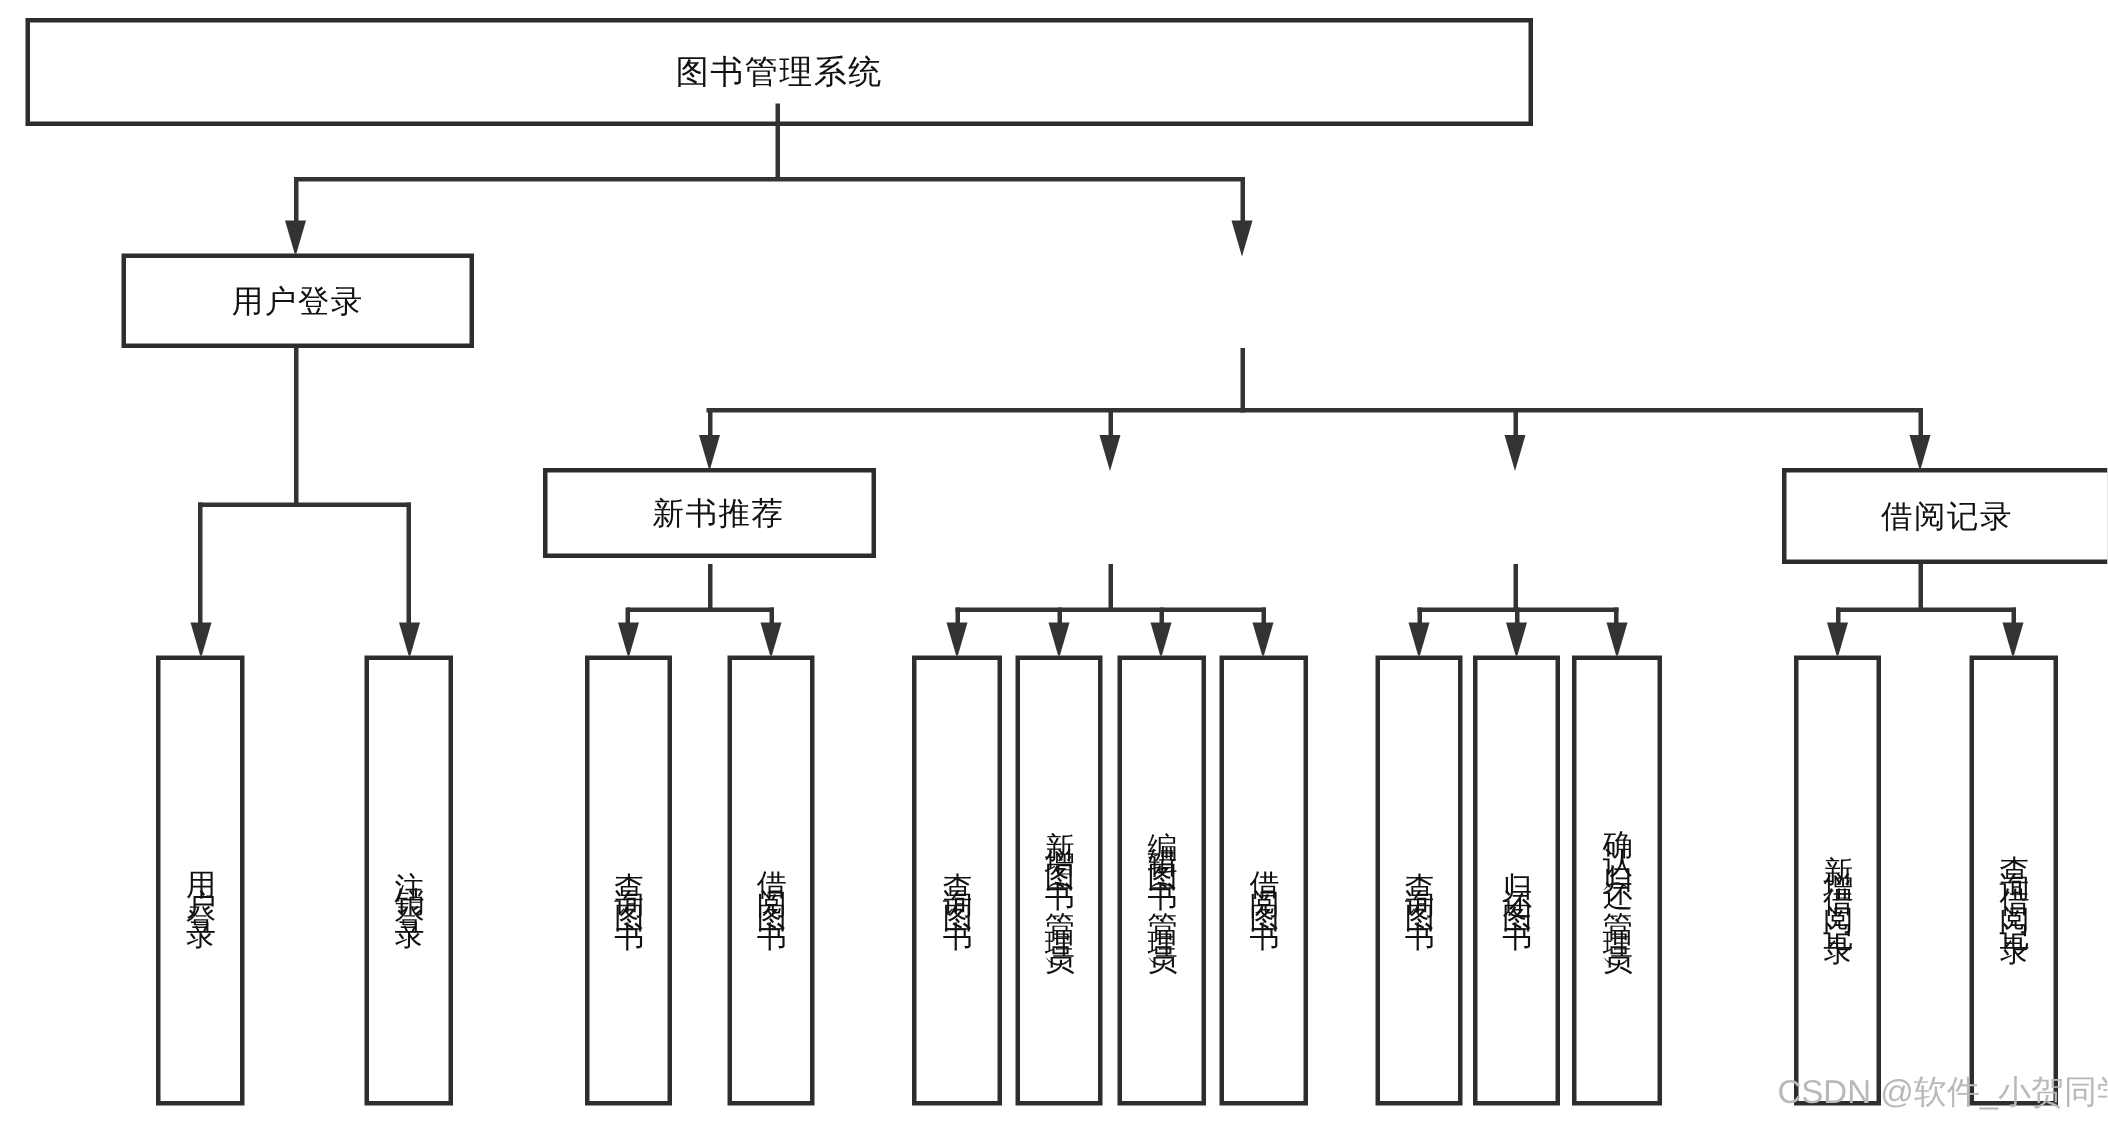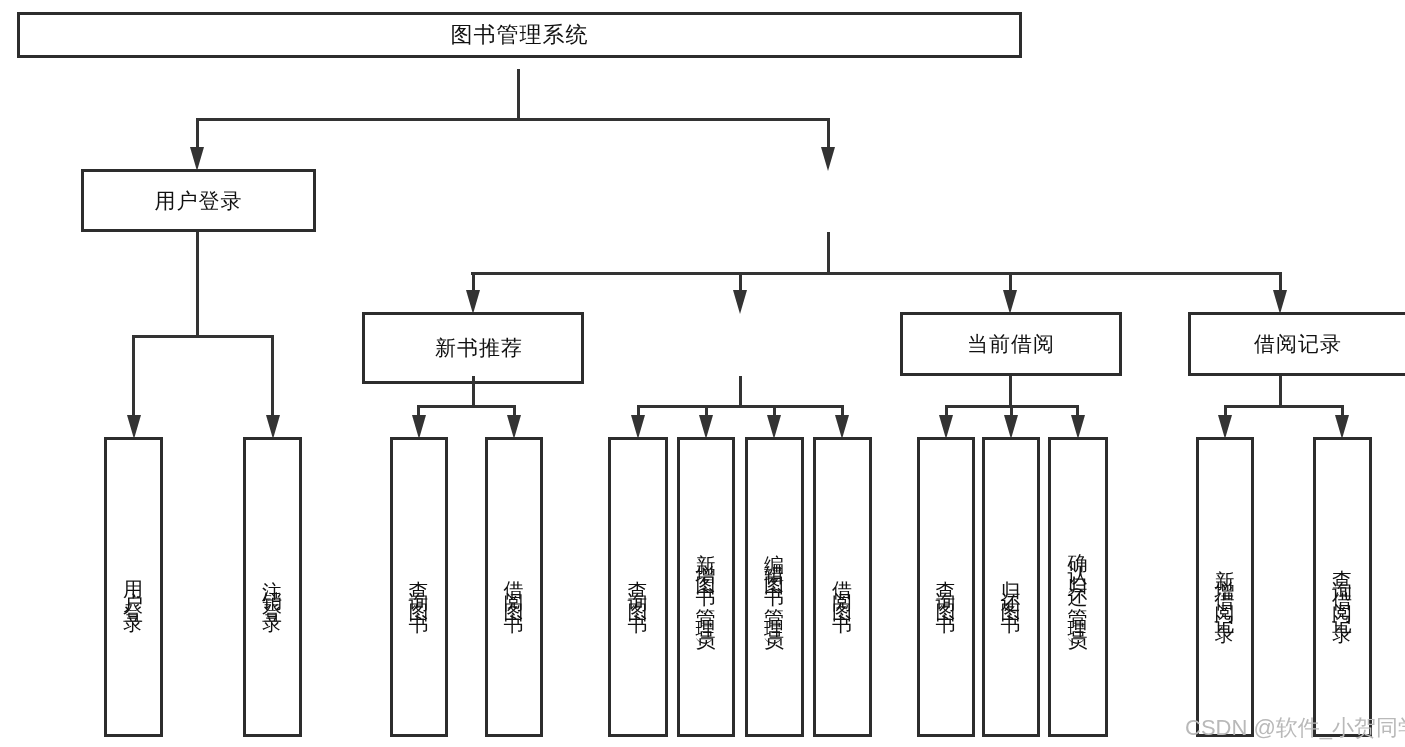--- a/index.html
+++ b/index.html
@@ -44,21 +44,21 @@
   .watermark{
     position:absolute;left:1185px;top:713px;
     font-size:22px;color:var(--wm);white-space:nowrap;
   }
 </style>
 </head>
 <body>
 
 <div id="canvas">
 
-  <div class="hbox root" style="left:17px;top:12px;width:1005px;height:46px;">图书管理系统</div>
+  <div class="hbox root" style="left:17px;top:12px;width:1005px;height:72px;">图书管理系统</div>
 
   <div class="v" style="left:517px;top:69px;height:49px;"></div>
   <div class="h" style="left:196px;top:118px;width:634px;"></div>
   <div class="v" style="left:196px;top:118px;height:32px;"></div>
   <div class="v" style="left:827px;top:118px;height:32px;"></div>
   <div class="arw" style="left:190px;top:147px;"></div>
   <div class="arw" style="left:821px;top:147px;"></div>
 
   <div class="hbox" style="left:81px;top:169px;width:235px;height:63px;">用户登录</div>
 
@@ -73,22 +73,21 @@
   <div class="h" style="left:471px;top:272px;width:811px;"></div>
   <div class="v" style="left:472px;top:272px;height:22px;"></div>
   <div class="v" style="left:739px;top:272px;height:22px;"></div>
   <div class="v" style="left:1009px;top:272px;height:22px;"></div>
   <div class="v" style="left:1279px;top:272px;height:22px;"></div>
   <div class="arw" style="left:466px;top:290px;"></div>
   <div class="arw" style="left:733px;top:290px;"></div>
   <div class="arw" style="left:1003px;top:290px;"></div>
   <div class="arw" style="left:1273px;top:290px;"></div>
 
-  <div class="hbox" style="left:362px;top:312px;width:222px;height:72px;padding-left:12px;">新书推荐</div>
-  <div class="hbox" style="left:900px;top:312px;width:222px;height:64px;">当前借阅</div>
+  <div class="hbox" style="left:362px;top:312px;width:222px;height:60px;padding-left:12px;">新书推荐</div>
   <div class="hbox" style="left:1188px;top:312px;width:220px;height:64px;">借阅记录</div>
 
   <div class="v" style="left:472px;top:376px;height:32px;"></div>
   <div class="h" style="left:418px;top:405px;width:98px;"></div>
   <div class="v" style="left:417px;top:405px;height:14px;"></div>
   <div class="v" style="left:513px;top:405px;height:14px;"></div>
   <div class="arw" style="left:412px;top:415px;"></div>
   <div class="arw" style="left:507px;top:415px;"></div>
 
   <div class="v" style="left:739px;top:376px;height:32px;"></div>

